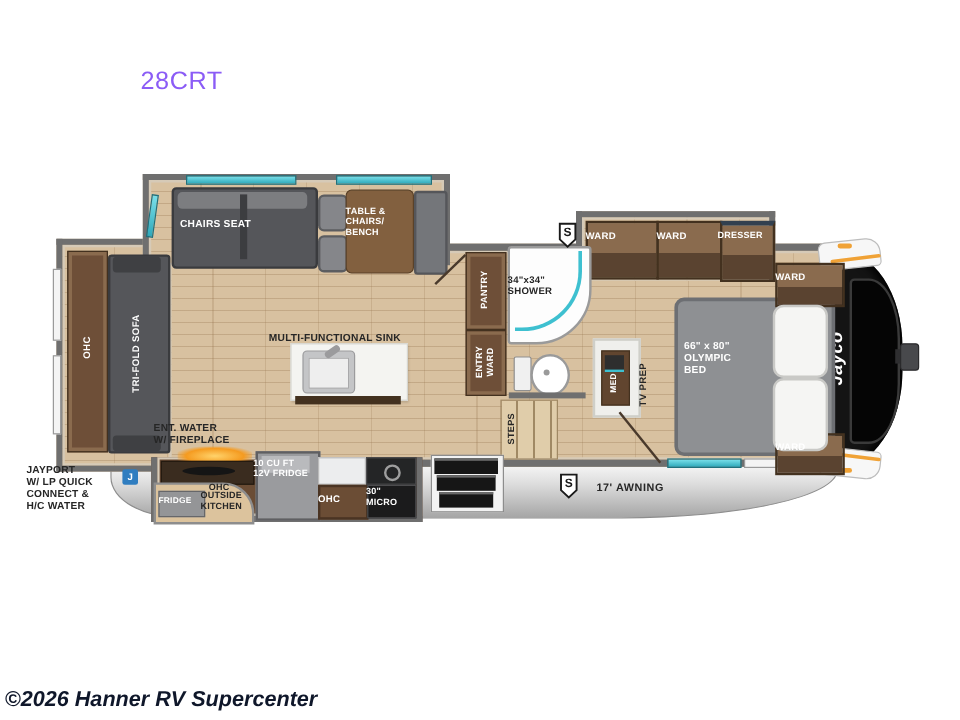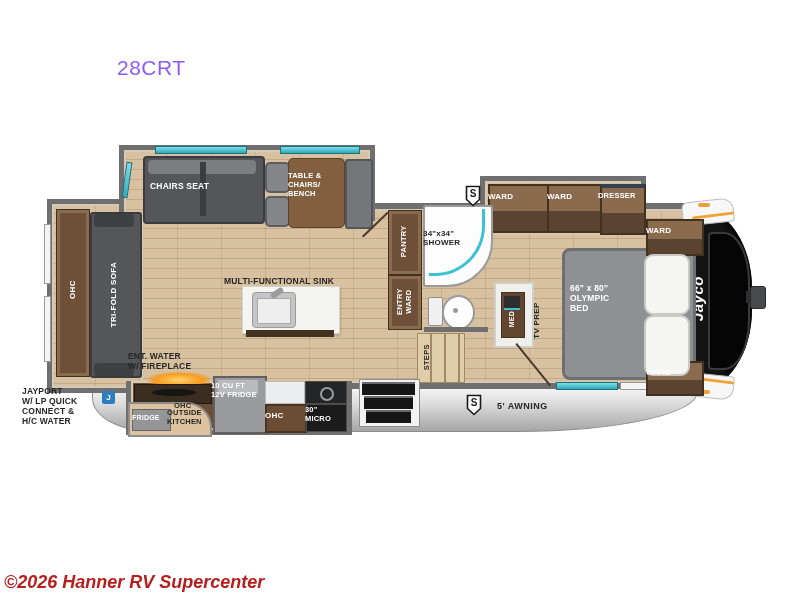--- a/index.html
+++ b/index.html
@@ -27,26 +27,26 @@
   .window-white{background:#f4f4f4;border:1px solid #9a9a9a;}
   .sbadge-text{font:700 10px "Liberation Sans",sans-serif;}
   .line{position:absolute;height:2px;background:#4a3a2c;transform-origin:left top;}
 </style>
 </head>
 <body>
 
 <div id="stage">
 
   <div class="abs" style="left:117px;top:56px;font-size:21px;color:#8b5cf6;letter-spacing:.5px;">28CRT</div>
-  <div class="abs" style="left:4px;top:572px;font-size:18px;font-weight:700;font-style:italic;color:#b91c1c;">©2026 Hanner RV Supercenter</div>
+  <div class="abs" style="left:4px;top:572px;font-size:18px;font-weight:700;font-style:italic;color:#0f172a;">©2026 Hanner RV Supercenter</div>
 
   <div class="abs" style="left:92px;top:388px;width:604px;height:42px;z-index:1;
               background:linear-gradient(180deg,#f3f3f3 0%,#dcdcdc 35%,#a6a6a6 100%);
               border:1px solid #8d8d8d;border-bottom-left-radius:60px 34px;border-bottom-right-radius:180px 40px;"></div>
-  <div class="lbl dk" style="left:497px;top:401px;width:70px;font-size:9px;z-index:7;letter-spacing:.5px;">5' AWNING</div>
+  <div class="lbl dk" style="left:497px;top:401px;width:70px;font-size:9px;z-index:7;letter-spacing:.5px;">17' AWNING</div>
 
   <div class="abs" style="left:684px;top:202px;width:80px;height:194px;z-index:4;">
     <div class="abs" style="left:6px;top:6px;width:62px;height:182px;background:#141414;
                 border-radius:8px 58px 58px 8px / 8px 86px 86px 8px;box-shadow:inset -4px 0 8px #000;"></div>
     <div class="abs" style="left:24px;top:30px;width:38px;height:134px;background:#050505;border:2px solid #3a3a3a;
                 border-radius:4px 26px 26px 4px / 4px 50px 50px 4px;"></div>
     <div class="vwrap" style="left:4px;top:62px;width:20px;height:70px;">
       <span style="color:#fff;font-size:15px;font-style:italic;letter-spacing:.5px;">Jayco</span>
     </div>
     <div class="abs" style="left:-2px;top:-2px;width:50px;height:22px;background:#f7f7f7;border:1px solid #bdbdbd;

